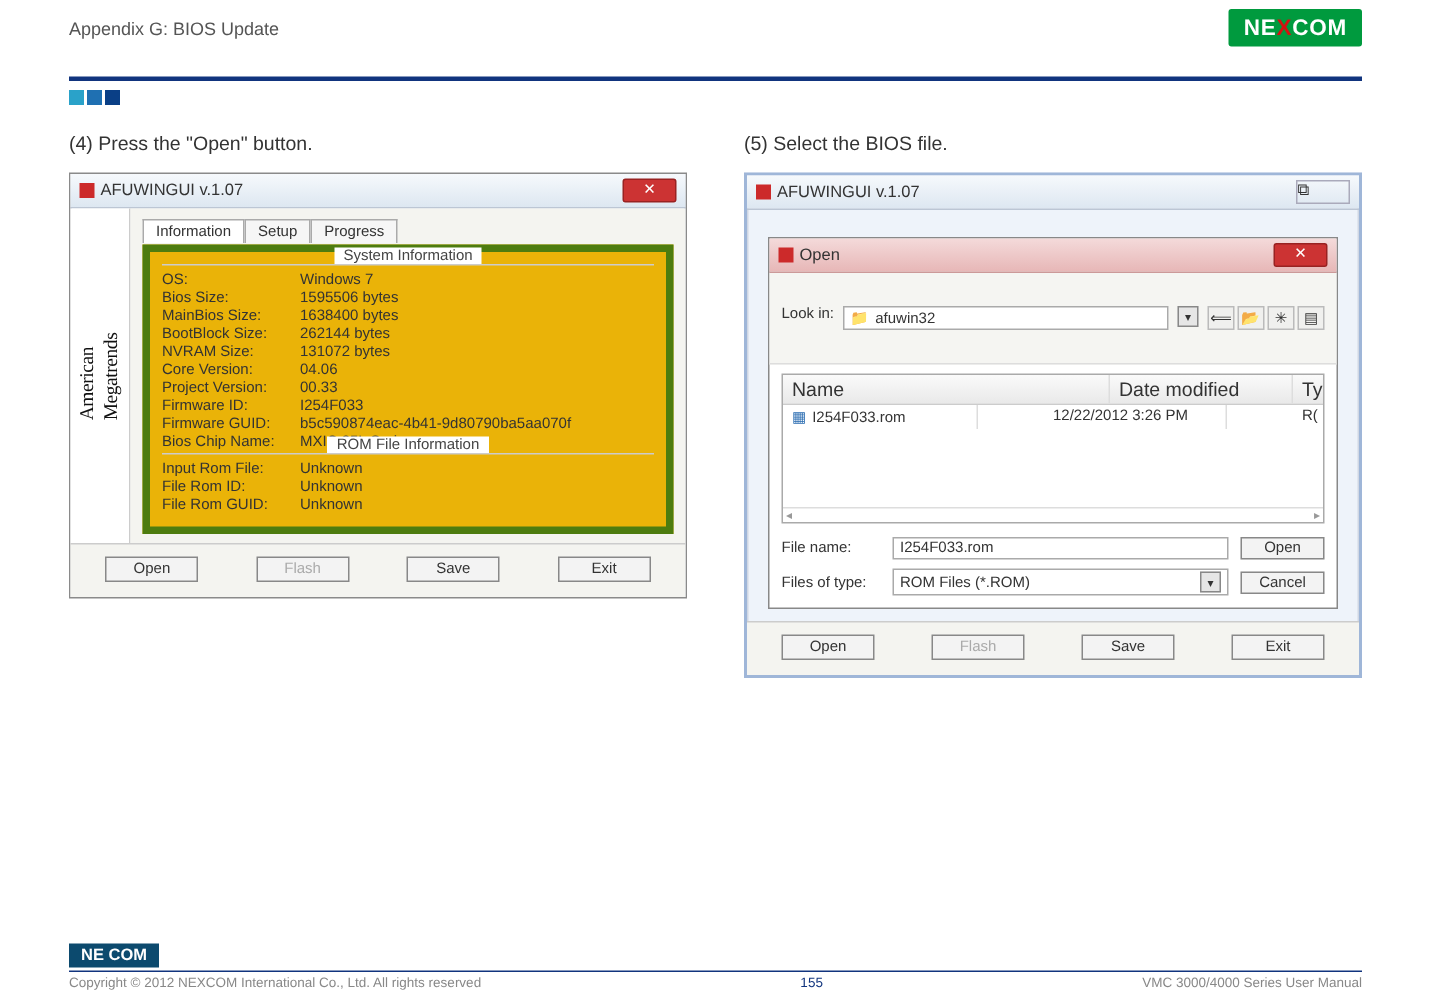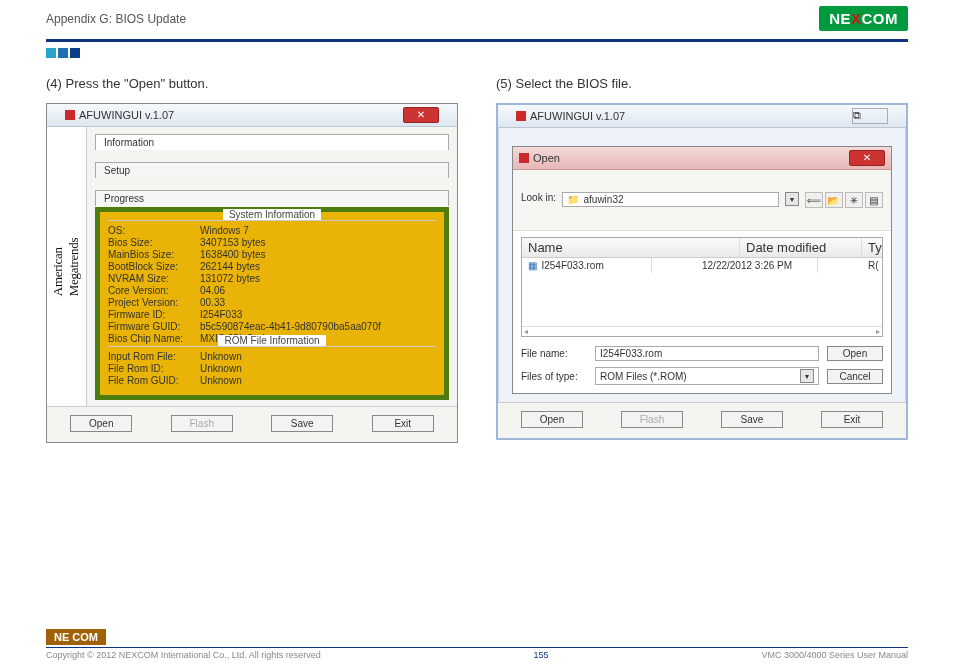--- a/index.html
+++ b/index.html
@@ -6,21 +6,21 @@
   body {
     width: 954px; height: 672px;
     font-family: Arial, Helvetica, sans-serif;
     background: #fff;
     position: relative;
     font-size: 11px;
     color: #333;
   }
   .page-header {
     display: flex; justify-content: space-between; align-items: center;
-    padding: 6px 46px 8px 46px;
+    padding: 6px 46px 20px 46px;
   }
   .page-header .appendix { font-size: 12px; color: #555; }
   .logo-box {
     background: #009a3e; color: #fff; font-weight: bold;
     padding: 4px 10px; font-size: 15px; letter-spacing: 0.5px;
     border-radius: 2px;
   }
   .logo-red { color: #d31212; }
   .header-rule {
     margin: 0 46px 4px 46px; height: 3px; background: #11347e;
@@ -35,21 +35,21 @@
   .col { flex: 1; }
   .step { font-size: 13px; margin-bottom: 12px; color: #333; }
 
   .window {
     border: 1px solid #8a8a8a; background: #fff;
     box-shadow: 0 0 0 1px #d0d7e4 inset; font-size: 10px;
     position: relative;
   }
   .titlebar {
     background: linear-gradient(#f6f9fc, #dde7f1);
-    padding: 3px 18px; display: flex; justify-content: space-between;
+    padding: 3px 6px; display: flex; justify-content: space-between;
     align-items: center; border-bottom: 1px solid #bcc6d4;
     font-size: 11px;
   }
   .title-left { display: flex; align-items: center; gap: 4px; }
   .ami-ico { width: 10px; height: 10px; background: #cc2a2a; display: inline-block; }
   .close-x {
     width: 36px; height: 16px; background: #c33;
     border: 1px solid #922; color: #fff; font-size: 10px;
     text-align: center; line-height: 14px; border-radius: 2px;
   }
@@ -59,21 +59,21 @@
     display: flex; align-items: center; justify-content: center;
     padding: 6px 2px;
   }
   .side-logo .rot {
     transform: rotate(-90deg); white-space: nowrap;
     font-family: 'Times New Roman', serif; font-size: 13px;
     color: #111; letter-spacing: -0.3px;
   }
   .main-pane { flex: 1; padding: 6px 8px; background: #f4f4f0; }
 
-  .tabs { display: flex; gap: 12px; margin-bottom: 2px; flex-direction: column; }
+  .tabs { display: flex; gap: 0; margin-bottom: 2px; }
   .tab {
     padding: 2px 8px; border: 1px solid #aaa; background: #f6f6f6;
     font-size: 10px; border-bottom: none; position: relative; top: 1px;
   }
   .tab.active { background: #fff; z-index: 2; }
   .panel {
     border: 5px solid #4d7c0f; background: #eab308; padding: 6px 8px 8px 8px;
   }
   .group-label {
     text-align: center; color: #444; font-size: 10px; margin: 2px 0 4px 0;
@@ -150,21 +150,21 @@
   }
   .field-pair .act-btn {
     width: 56px; border: 1px solid #888; background: #f3f3f3;
     text-align: center; padding: 1px 0;
   }
 
   .footer-area {
     position: absolute; bottom: 12px; left: 46px; right: 46px;
   }
   .footer-logo {
-    background: #a16207; color: #fff; font-weight: bold;
+    background: #0c4a6e; color: #fff; font-weight: bold;
     font-size: 11px; display: inline-block; padding: 2px 8px;
     margin-bottom: 2px;
   }
   .footer-rule { height: 1px; background: #11347e; margin-bottom: 2px; }
   .footer-row {
     display: flex; justify-content: space-between; color: #888;
     font-size: 9px;
   }
   .footer-row .pg { color: #11347e; }
 </style>
@@ -208,21 +208,21 @@
             <div class="tab">Progress</div>
           </div>
           <div class="panel">
             <div class="group-label"><span>System Information</span></div>
             <div class="kv">
                 <div class="k">OS:</div>
                 <div class="v">Windows 7</div>
               </div>
             <div class="kv">
                 <div class="k">Bios Size:</div>
-                <div class="v">3407153 bytes</div>
+                <div class="v">1595506 bytes</div>
               </div>
             <div class="kv">
                 <div class="k">MainBios Size:</div>
                 <div class="v">1638400 bytes</div>
               </div>
             <div class="kv">
                 <div class="k">BootBlock Size:</div>
                 <div class="v">262144 bytes</div>
               </div>
             <div class="kv">

